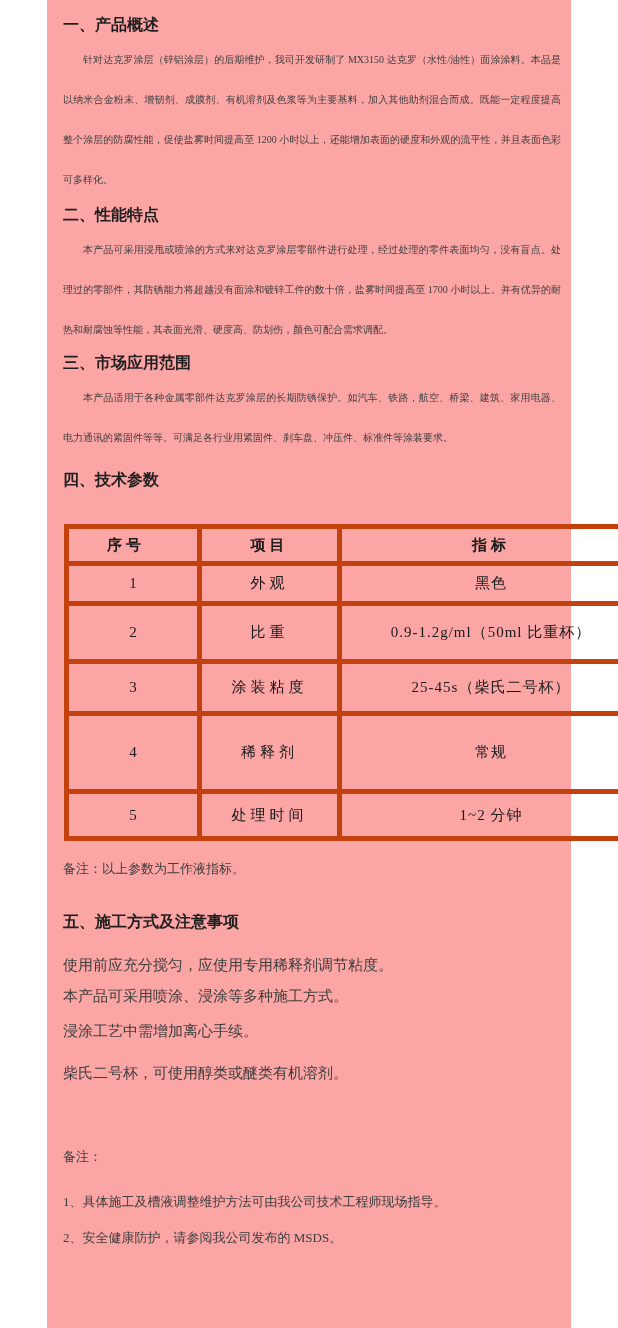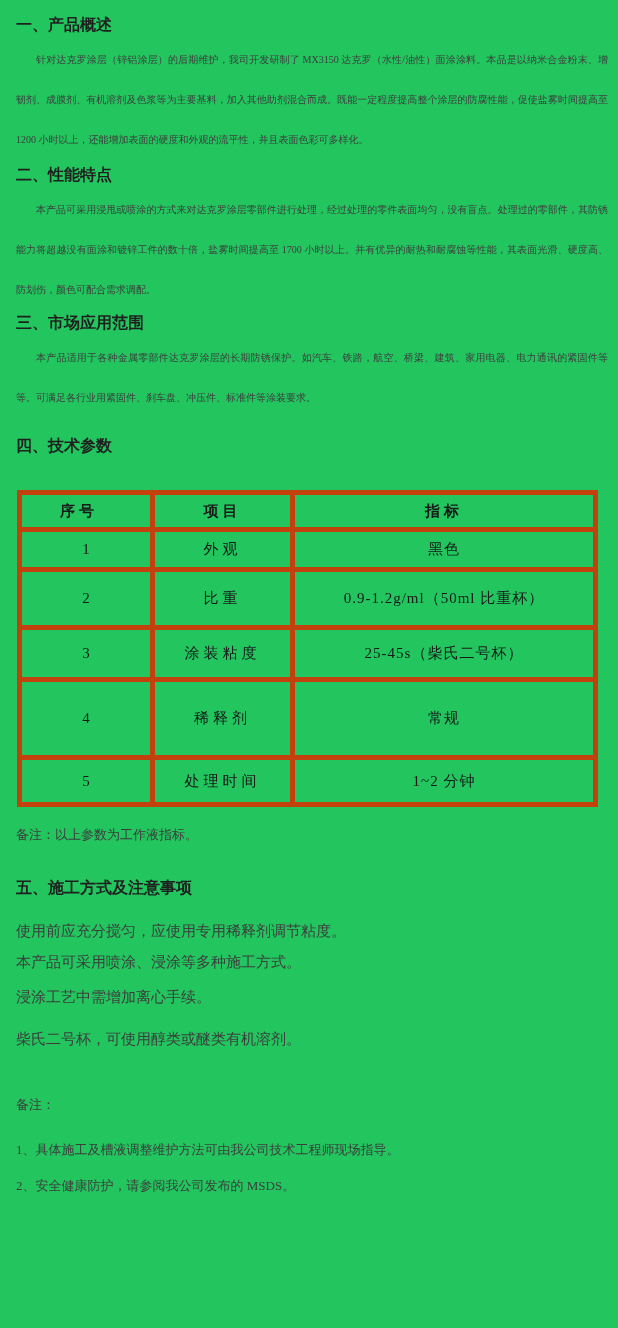--- a/index.html
+++ b/index.html
@@ -1,35 +1,35 @@
 <!DOCTYPE html>
 <html><head>
 <meta charset="utf-8">
 <style>
   * { margin: 0; padding: 0; box-sizing: border-box; }
   html, body { background: #ffffff; }
   .page {
     position: relative;
-    width: 618px;
+    width: 524px;
     min-height: 1328px;
     margin: 0 auto;
-    background: #22c55e;
+    background: #fca5a5;
     padding: 12px 10px 0 16px;
     font-family: "Liberation Serif", serif;
     color: #3d3d3d;
   }
   .sec-title {
     font-family: "Liberation Sans", sans-serif;
     font-size: 16px;
     font-weight: bold;
     color: #1f1f1f;
     line-height: 26px;
   }
   .t2 { margin-top: 2px; }
-  .t4 { margin-top: 15px; }
+  .t4 { margin-top: 9px; }
   .t5 { margin-top: 30px; }
   .para {
     margin-top: 2px;
     font-size: 10px;
     line-height: 40px;
     text-indent: 2em;
     text-align: justify;
     color: #3d3d3d;
   }
   table.params {
@@ -69,21 +69,21 @@
   .method-line {
     font-size: 15px;
     line-height: 20px;
     color: #3d3d3d;
   }
   .ml1 { margin-top: 11px; }
   .ml2 { margin-top: 20px; }
   .ml3 { margin-top: 15px; }
   .ml4 { margin-top: 22px; }
   .footnote-title {
-    margin-top: 46px;
+    margin-top: 64px;
     font-size: 13px;
     line-height: 20px;
     color: #3d3d3d;
   }
   .footnote-item {
     font-size: 13px;
     line-height: 20px;
     color: #3d3d3d;
   }
   .fn1 { margin-top: 25px; }

